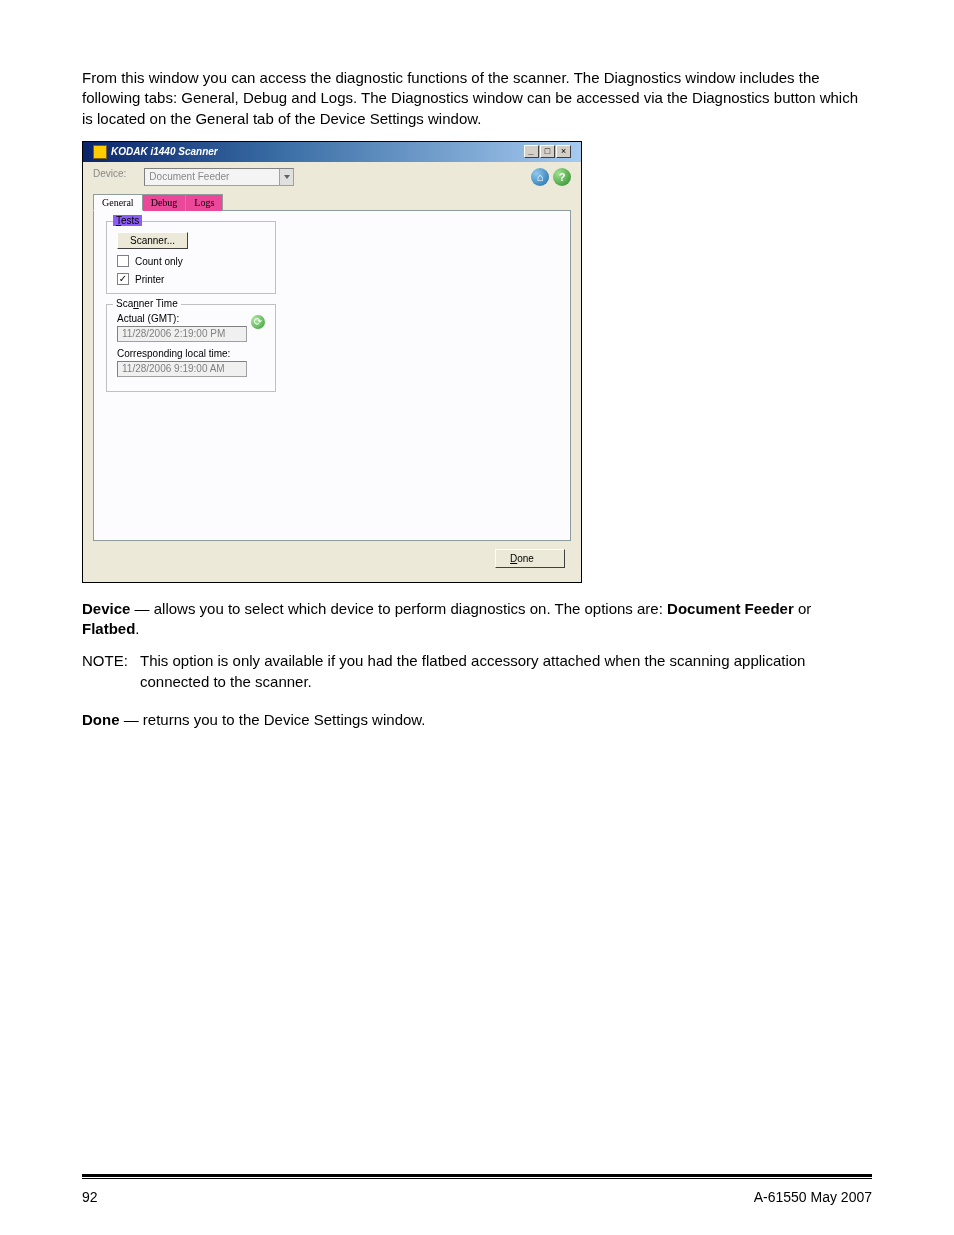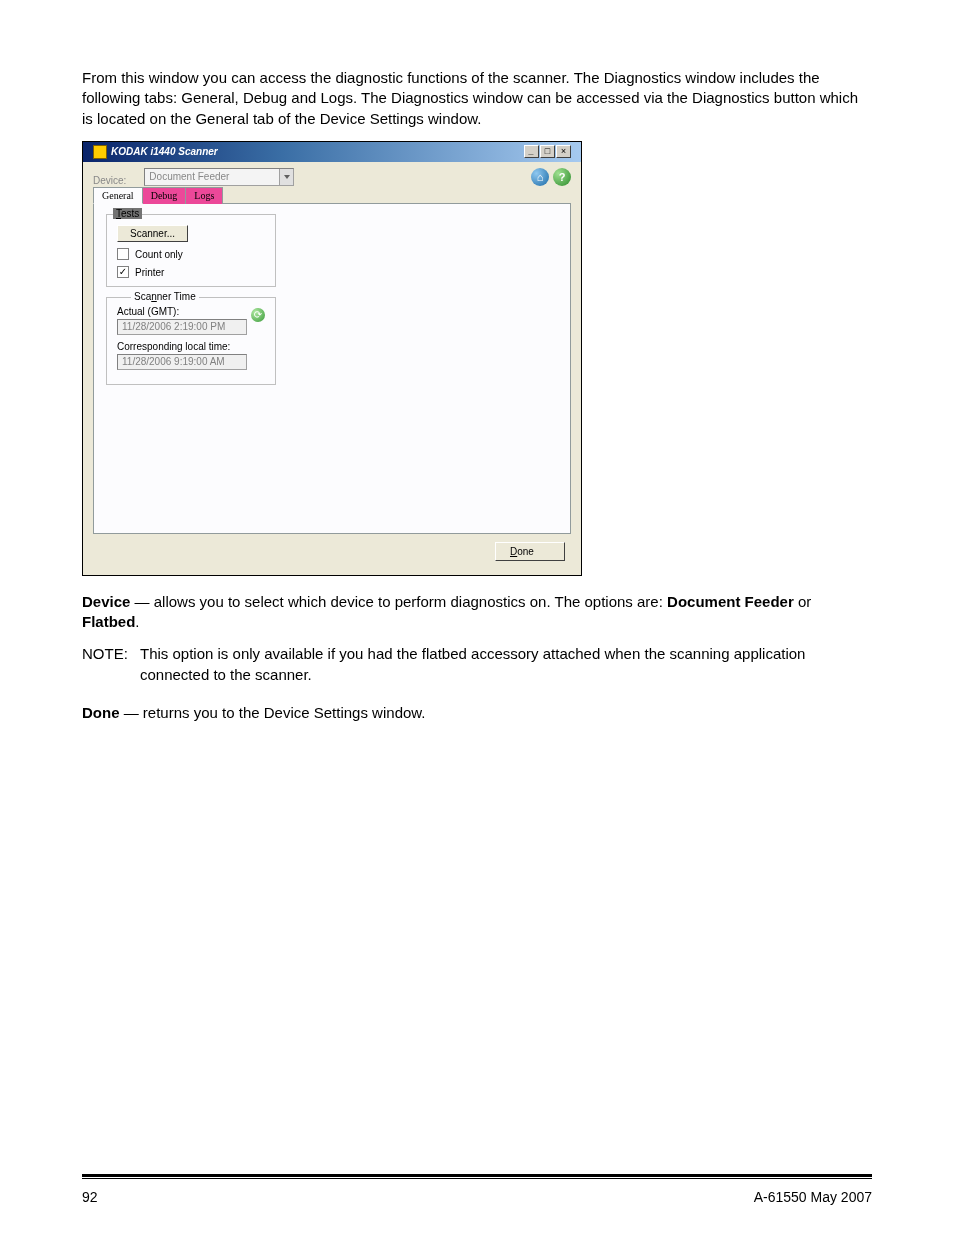--- a/index.html
+++ b/index.html
@@ -80,23 +80,23 @@
       text-align: center;
       color: #000;
       font-family: Arial, sans-serif;
       cursor: default;
     }
     .win-body {
       padding: 6px 10px 10px 10px;
     }
     .device-row {
       display: flex;
-      align-items: flex-end;
+      align-items: flex-start;
       gap: 18px;
-      margin-bottom: 0;
+      margin-bottom: 7px;
     }
     .device-label { color: #888; font-size: 10px; }
     .device-select {
       display: inline-flex;
       align-items: center;
       width: 150px;
       height: 18px;
       background: #f4f4f4;
       border: 1px solid #a0a0a0;
       border-top-color: #808080;
@@ -166,21 +166,21 @@
     .groupbox {
       border: 1px solid #c0c0c0;
       padding: 10px 10px 8px 10px;
       margin-bottom: 10px;
       position: relative;
     }
     .groupbox-label {
       position: absolute;
       top: -7px;
       left: 6px;
-      background: #737373;
+      background: #8b5cf6;
       padding: 0 3px;
       font-size: 10px;
     }
     .underline { text-decoration: underline; }
     .btn {
       display: inline-block;
       padding: 2px 12px;
       border: 1px solid #404040;
       border-top-color: #fff;
       border-left-color: #fff;
@@ -210,21 +210,21 @@
     .chk.checked::after { content: "✓"; font-size: 10px; color: #000; }
 
     .scanner-time {
       border: 1px solid #c0c0c0;
       padding: 8px 10px;
       width: 170px;
       position: relative;
     }
     .scanner-time-label {
       position: absolute;
-      top: -7px; left: 24px;
+      top: -7px; left: 6px;
       background: #fcfcfe;
       padding: 0 3px;
       font-size: 10px;
     }
     .readonly-field {
       display: block;
       width: 130px;
       height: 16px;
       border: 1px solid #a0a0a0;
       border-top-color: #808080;

